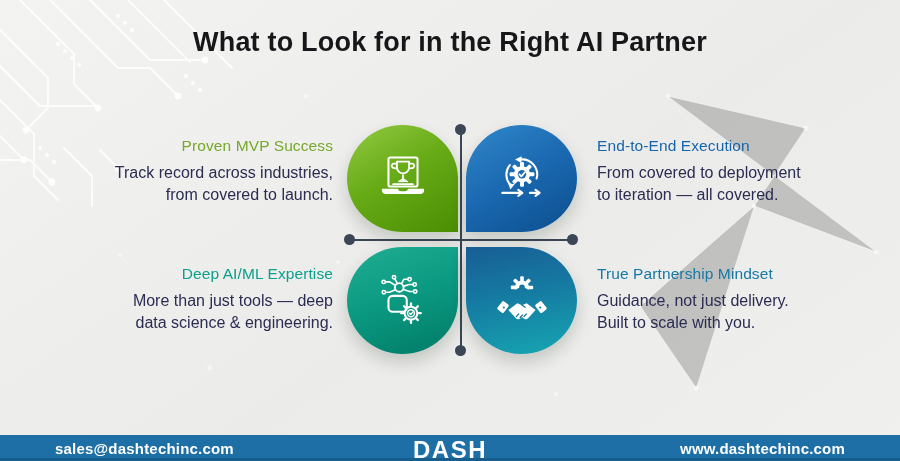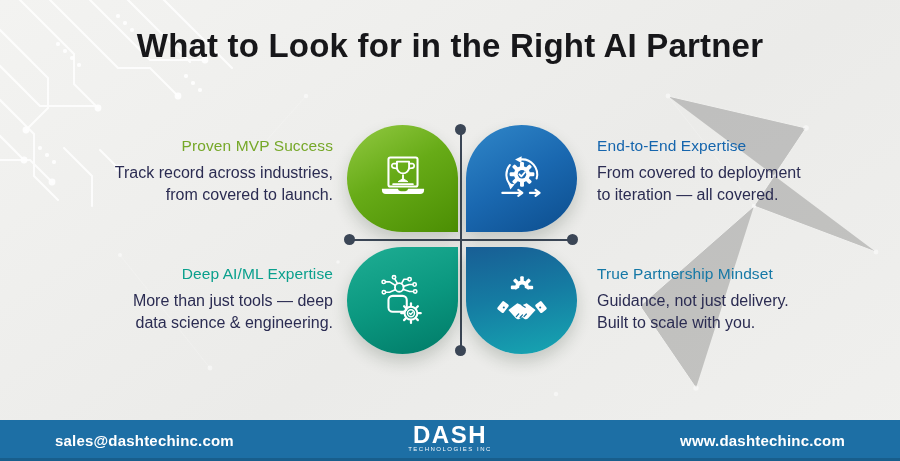--- a/index.html
+++ b/index.html
@@ -1,21 +1,21 @@
 <!DOCTYPE html>
 <html><head>
 <meta charset="utf-8">
 <style>
   html,body{margin:0;padding:0;background:#d8d8d8;}
   .stage{position:relative;width:900px;height:461px;overflow:hidden;
          font-family:"Liberation Sans",sans-serif;
          background:linear-gradient(145deg,#f3f3f1 0%,#ebebe9 55%,#f0f0ee 100%);}
   .decor{position:absolute;pointer-events:none;}
   .title{position:absolute;top:27px;left:0;width:100%;text-align:center;
-         font-size:33px;font-weight:700;color:#17171a;letter-spacing:.2px;z-index:2;}
+         font-size:27px;font-weight:700;color:#17171a;letter-spacing:.2px;z-index:2;}
   .qtext{position:absolute;width:278px;z-index:2;}
   .qtext .head{font-size:15.5px;font-weight:400;margin-bottom:7px;letter-spacing:.1px;}
   .qtext .bodyline{display:block;font-size:16px;line-height:21.5px;color:#2b2c52;}
   .q-tl{top:137px;left:55px;text-align:right;}
   .q-tr{top:137px;left:597px;text-align:left;}
   .q-bl{top:265px;left:55px;text-align:right;}
   .q-br{top:265px;left:597px;text-align:left;}
   .c-green{color:#76a829;} .c-blue{color:#1565ad;} .c-teal{color:#0aa08d;} .c-steel{color:#1578a6;}
   .cross-line{position:absolute;background:#3b4656;z-index:1;}
   .cl-v{left:460px;top:130px;width:2px;height:221px;}
@@ -27,21 +27,21 @@
         z-index:2;box-shadow:0 8px 16px rgba(35,55,35,.20);}
   .blob-tl{left:347px;top:125px;border-radius:50% 50% 0 50%;
            background:linear-gradient(150deg,#93ca43 0%,#67ab17 45%,#4b8e03 100%);}
   .blob-tr{left:466px;top:125px;border-radius:50% 50% 50% 0;
            background:linear-gradient(150deg,#3087c9 0%,#1a68b0 50%,#0c4d8d 100%);}
   .blob-bl{left:347px;top:247px;border-radius:50% 0 50% 50%;
            background:linear-gradient(160deg,#1fae94 0%,#0b9880 50%,#00english7a67 100%);
            background:linear-gradient(160deg,#1fae94 0%,#0b9880 50%,#007a67 100%);}
   .blob-br{left:466px;top:247px;border-radius:0 50% 50% 50%;
            background:linear-gradient(168deg,#185e95 0%,#157ba2 45%,#16a7b2 100%);}
-  .footer{position:absolute;left:0;bottom:0;width:900px;height:41px;background:#1d6fa5;
+  .footer{position:absolute;left:0;bottom:0;width:900px;height:26px;background:#1d6fa5;
           display:flex;align-items:center;justify-content:space-between;
           padding:9px 55px;box-sizing:border-box;z-index:3;
           box-shadow:inset 0 -3px 0 rgba(0,0,0,.15);}
   .footer-text{color:#ffffff;font-size:15px;font-weight:700;letter-spacing:.2px;text-decoration:none;}
   .logo{position:absolute;left:50%;top:5px;transform:translateX(-50%);text-align:center;color:#fff;}
   .logo-title{font-size:24px;font-weight:700;letter-spacing:1.5px;line-height:20px;}
   .logo-sub{font-size:6px;letter-spacing:1.5px;margin-top:1px;opacity:.95;}
 </style>
 </head>
 <body>
@@ -111,21 +111,21 @@
 
   <div class="title">What to Look for in the Right AI Partner</div>
 
   <div class="qtext q-tl">
     <div class="head c-green">Proven MVP Success</div>
     <span class="bodyline">Track record across industries,</span>
     <span class="bodyline">from covered to launch.</span>
   </div>
 
   <div class="qtext q-tr">
-    <div class="head c-blue">End-to-End Expertise</div>
+    <div class="head c-blue">End-to-End Execution</div>
     <span class="bodyline">From covered to deployment</span>
     <span class="bodyline">to iteration — all covered.</span>
   </div>
 
   <div class="qtext q-br">
     <div class="head c-steel">True Partnership Mindset</div>
     <span class="bodyline">Guidance, not just delivery.</span>
     <span class="bodyline">Built to scale with you.</span>
   </div>
 

